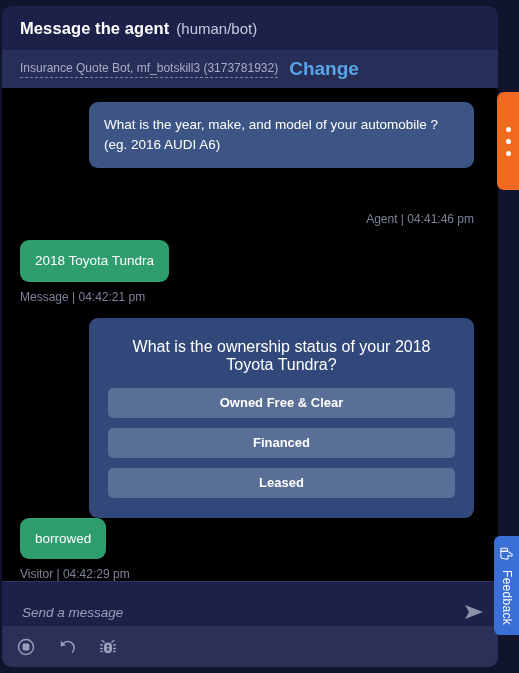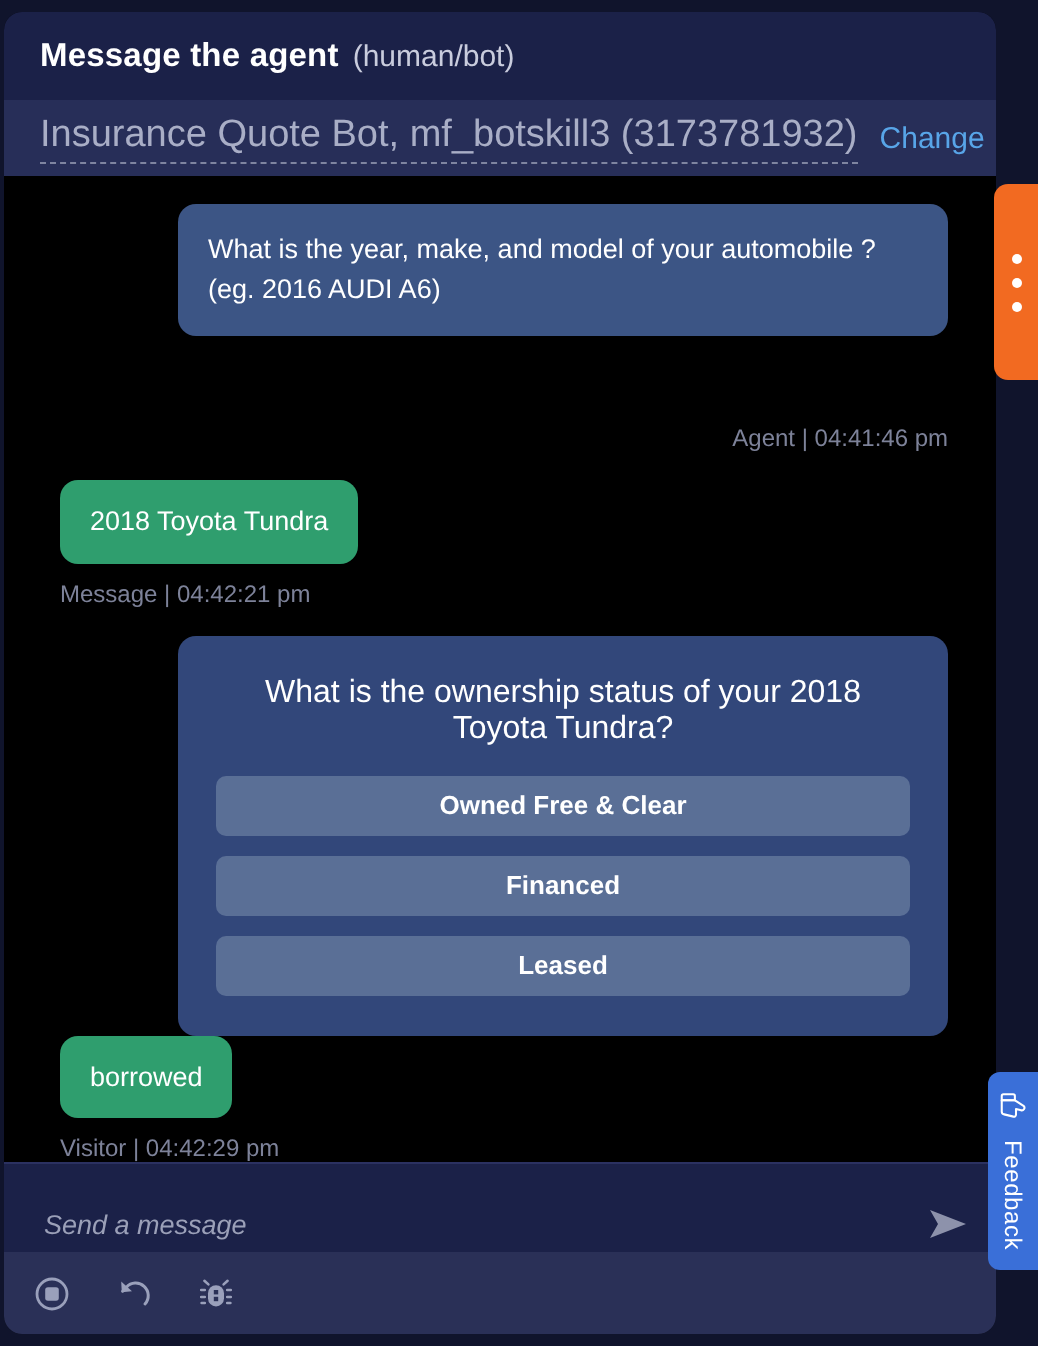--- a/index.html
+++ b/index.html
@@ -54,38 +54,39 @@
   .bot-bar {
     height: 38px;
     flex: 0 0 38px;
     background: #272e58;
     display: flex;
     align-items: center;
     padding: 0 0 0 18px;
     box-sizing: border-box;
   }
   .bot-name {
-    font-size: 19px;
+    font-size: 12px;
     color: #a9aec6;
     border-bottom: 1px dashed #7e84a0;
     padding-bottom: 2px;
     cursor: pointer;
   }
   .bot-change {
-    font-size: 15px;
+    font-size: 19px;
     color: #58a5e8;
     margin-left: 11px;
     cursor: pointer;
+    font-weight: bold;
   }
 
   
   .messages {
     flex: 1 1 auto;
     position: relative;
-    padding: 14px 24px 8px 28px;
+    padding: 14px 24px 8px 18px;
     box-sizing: border-box;
     overflow: hidden;
   }
 
   .msg-row { display: flex; flex-direction: column; }
   .msg-row.agent { align-items: flex-end; }
   .msg-row.visitor { align-items: flex-start; }
 
   .bubble {
     border-radius: 9px;

